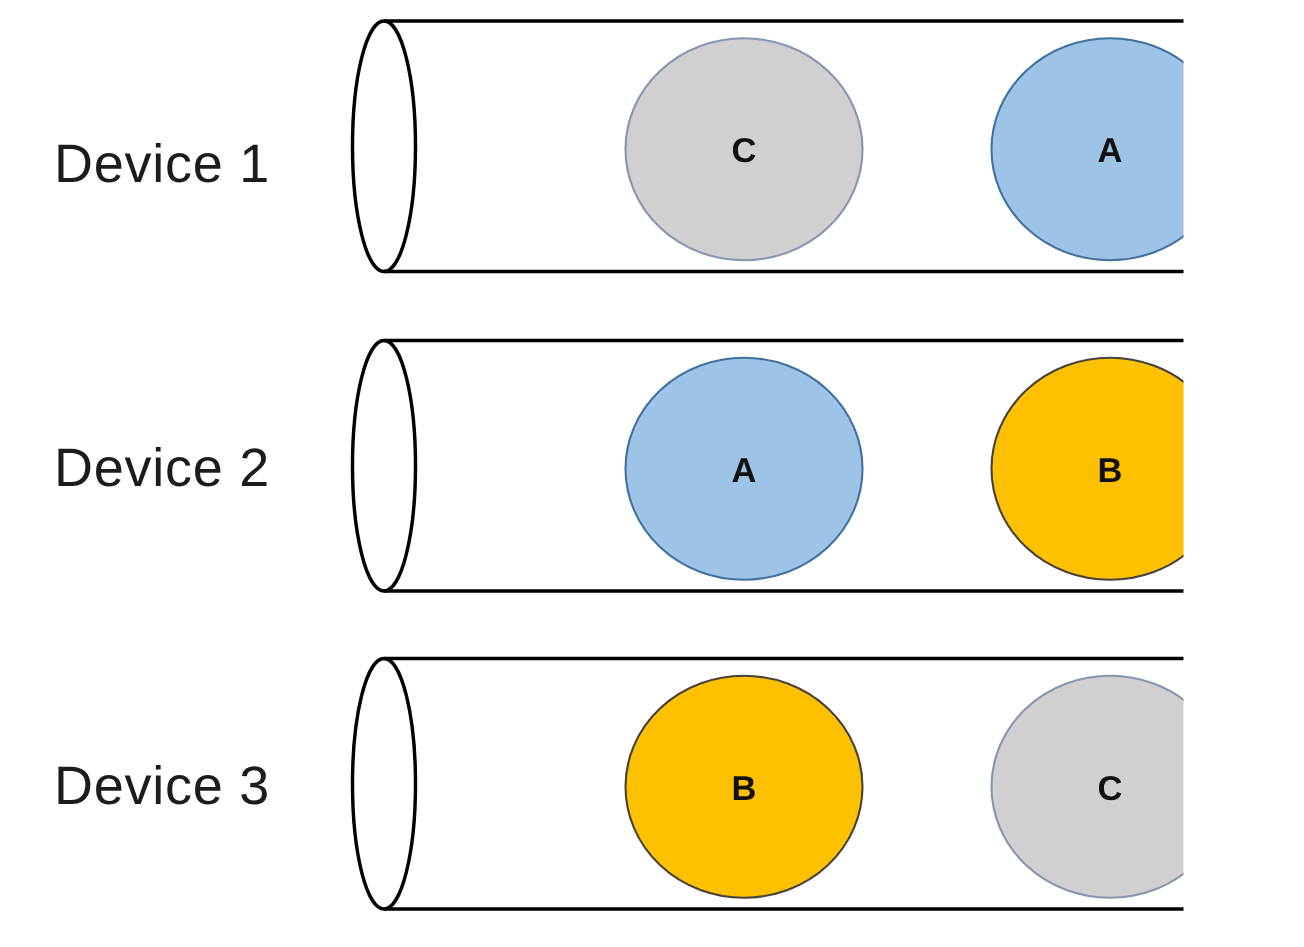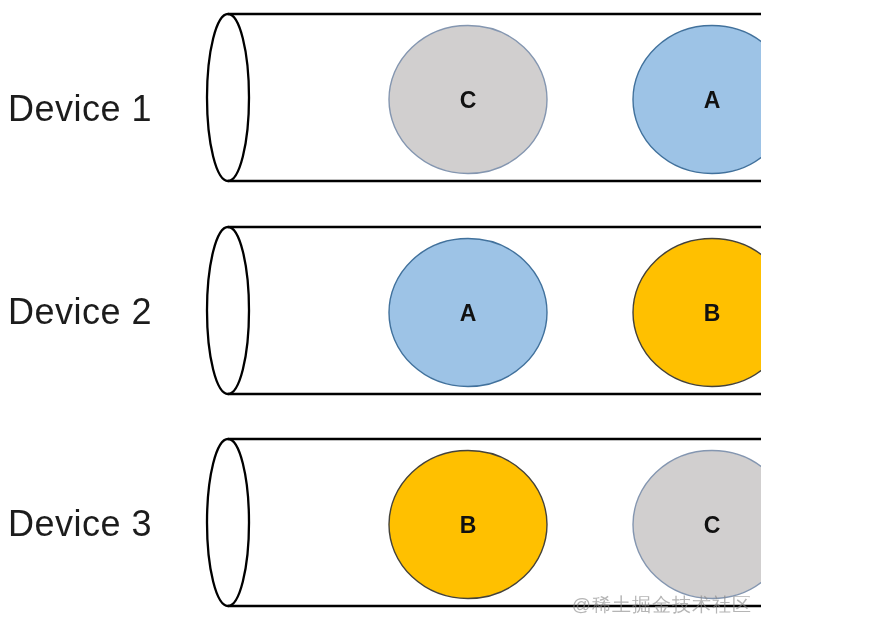--- a/index.html
+++ b/index.html
@@ -7,20 +7,21 @@
     padding: 0;
     background: #ffffff;
     font-family: "Liberation Sans", sans-serif;
   }
   .stage {
     position: relative;
     width: 761px;
     height: 631px;
     background: #ffffff;
     overflow: hidden;
+    margin-left: 28px;
   }
   svg.diagram {
     position: absolute;
     left: 0;
     top: 0;
   }
   .cyl {
     fill: none;
     stroke: #000000;
     stroke-width: 2.3;
@@ -80,14 +81,13 @@
       <text class="device-label" x="8" y="536">Device 3</text>
       <path class="cyl" d="M 228,439 H 827 A 21,83.5 0 0 1 827,606 H 228"></path>
       <ellipse class="cyl" cx="228" cy="522.5" rx="21" ry="83.5"></ellipse>
       <ellipse class="ball" cx="468" cy="524.5" rx="79" ry="74" fill="#ffc000" stroke="#44423a"></ellipse>
       <text class="ball-letter" x="468" y="533">B</text>
       <ellipse class="ball" cx="712" cy="524.5" rx="79" ry="74" fill="#d1cfcf" stroke="#8496b0"></ellipse>
       <text class="ball-letter" x="712" y="533">C</text>
     </g>
   </svg>
 
-  <div class="watermark">@稀土掘金技术社区</div>
 </div>
 
 </body></html>

